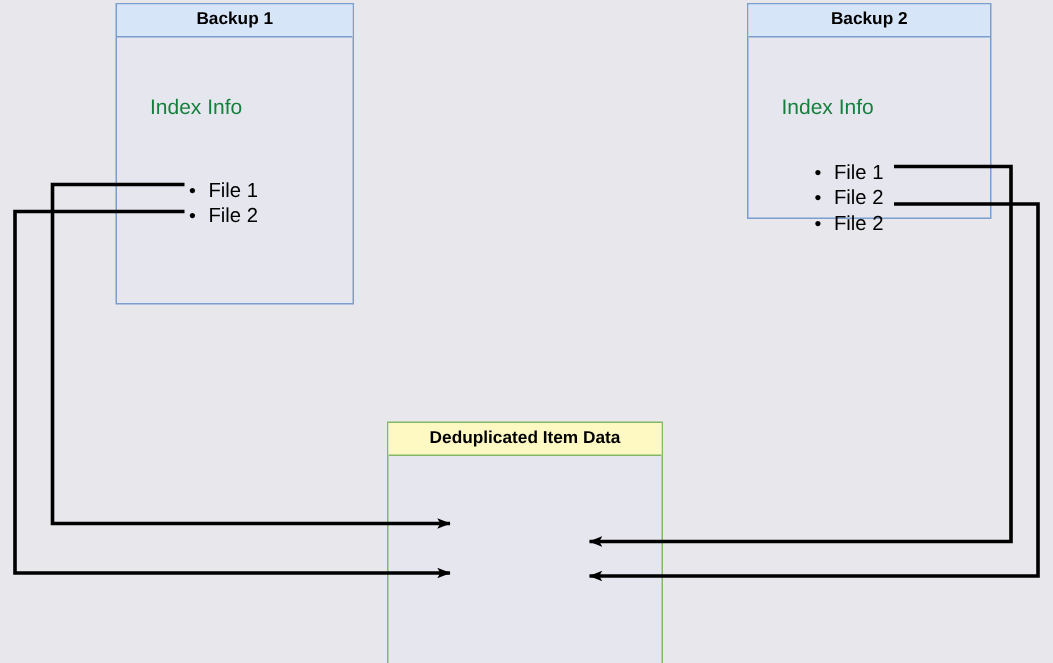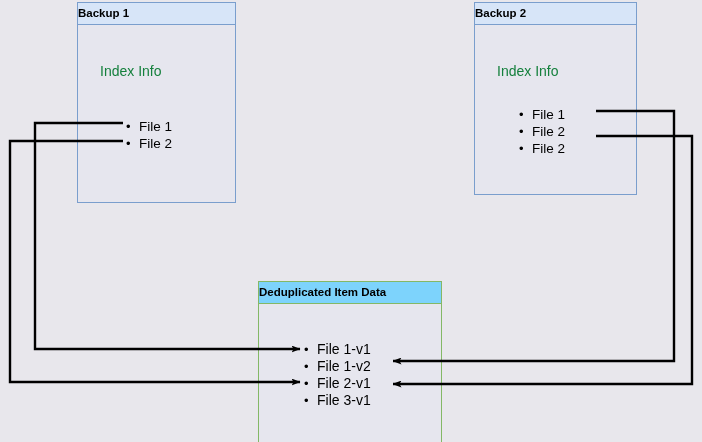--- a/index.html
+++ b/index.html
@@ -39,27 +39,27 @@
   }
   .node-blue .node-header {
     background: #d7e5f8;
     border-bottom: 1.4px solid #7a9ecd;
   }
   .node-green {
     border: 1.6px solid #84b866;
     background: #e6e6ee;
   }
   .node-green .node-header {
-    background: #7dd3fc;
+    background: #fef9c3;
     border-bottom: 1.6px solid #84b866;
   }
   .node-header {
     height: 21px;
     line-height: 21px;
-    text-align: left;
+    text-align: center;
     font-size: 11.5px;
     font-weight: bold;
     color: #000;
   }
   .node-body {
     position: relative;
     height: calc(100% - 22px);
   }
   .subtitle {
     position: absolute;
@@ -106,42 +106,34 @@
     <div class="node-header">Backup 1</div>
     <div class="node-body">
       <div class="subtitle" style="left:22px; top:38px;">Index Info</div>
       <ul class="file-list" style="left:48px; top:93px;">
         <li>File 1</li>
         <li>File 2</li>
       </ul>
     </div>
   </div>
 
-  <div class="node node-blue" style="left:474px; top:2px; width:163px; height:193px;">
+  <div class="node node-blue" style="left:498px; top:2px; width:163px; height:144px;">
     <div class="node-header">Backup 2</div>
     <div class="node-body">
       <div class="subtitle" style="left:22px; top:38px;">Index Info</div>
       <ul class="file-list" style="left:44px; top:81px;">
         <li>File 1</li>
         <li>File 2</li>
         <li>File 2</li>
       </ul>
     </div>
   </div>
 
   <div class="node node-green" style="left:258px; top:281px; width:184px; height:163px;">
     <div class="node-header">Deduplicated Item Data</div>
-    <div class="node-body">
-      <ul class="file-list dedup-list" style="left:45px; top:37px;">
-        <li>File 1-v1</li>
-        <li>File 1-v2</li>
-        <li>File 2-v1</li>
-        <li>File 3-v1</li>
-      </ul>
-    </div>
   </div>
 
   <svg class="conn-svg" viewBox="0 0 702 442" xmlns="http://www.w3.org/2000/svg">
     <defs>
       <marker id="arrowhead" markerWidth="9" markerHeight="7" refX="8.5" refY="3.5" orient="auto" markerUnits="userSpaceOnUse">
         <path d="M0,0 L9,3.5 L0,7 L2,3.5 Z" fill="#000"></path>
       </marker>
     </defs>
 
     <path d="M123,123 L35,123 L35,349 L300,349" fill="none" stroke="#000" stroke-width="2.4" marker-end="url(#arrowhead)"></path>

